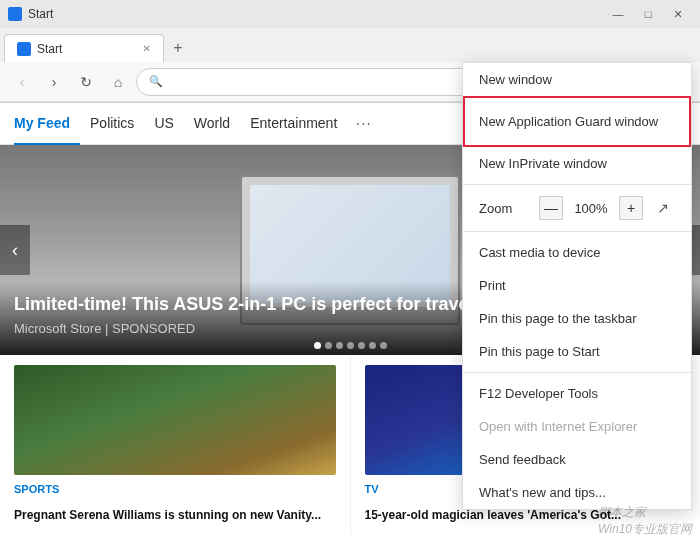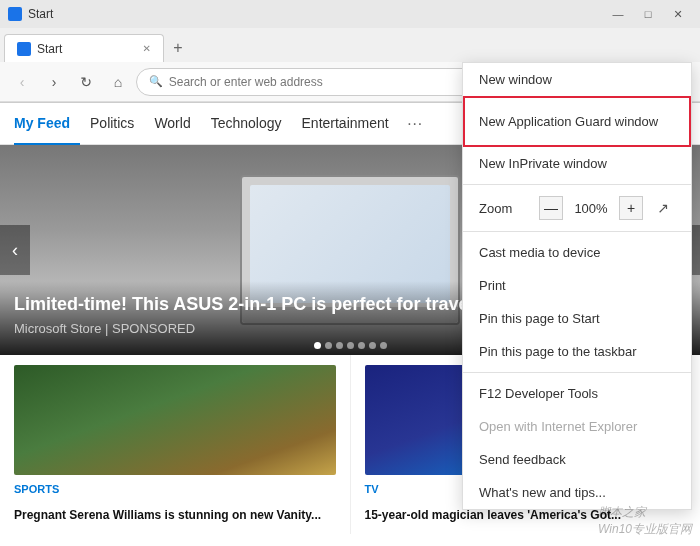--- a/index.html
+++ b/index.html
@@ -110,21 +110,20 @@
       <span>›</span>
     </div>
     <div class="nav-btn">
       <span>↻</span>
     </div>
     <div class="nav-btn">
       <span>⌂</span>
     </div>
     <div class="address-bar">
       <span class="address-search-icon">🔍</span>
-      <span class="address-text">Search or enter web address</span>
     </div>
     <div class="nav-actions">
       <div class="nav-action-btn active">
         <span>☆</span>
       </div>
       <div class="nav-action-btn">
         <span>☰</span>
       </div>
       <div class="nav-action-btn">
         <span>↗</span>
@@ -143,24 +142,24 @@
   <div class="main-content">
 
     <div class="news-nav">
       <div class="news-nav-item active">
         <span>My Feed</span>
       </div>
       <div class="news-nav-item">
         <span>Politics</span>
       </div>
       <div class="news-nav-item">
+        <span>US</span>
+      </div>
+      <div class="news-nav-item">
         <span>World</span>
-      </div>
-      <div class="news-nav-item">
-        <span>Technology</span>
       </div>
       <div class="news-nav-item">
         <span>Entertainment</span>
       </div>
       <div class="news-nav-more">
         <span>···</span>
       </div>
     </div>
 
     <div class="hero">
@@ -228,24 +227,24 @@
     </div>
   </div>
   <div class="menu-divider"></div>
   <div class="menu-item">
     <span>Cast media to device</span>
   </div>
   <div class="menu-item">
     <span>Print</span>
   </div>
   <div class="menu-item">
+    <span>Pin this page to the taskbar</span>
+  </div>
+  <div class="menu-item">
     <span>Pin this page to Start</span>
-  </div>
-  <div class="menu-item">
-    <span>Pin this page to the taskbar</span>
   </div>
   <div class="menu-divider"></div>
   <div class="menu-item">
     <span>F12 Developer Tools</span>
   </div>
   <div class="menu-item" style="color:#aaa;">
     <span>Open with Internet Explorer</span>
   </div>
   <div class="menu-item">
     <span>Send feedback</span>

